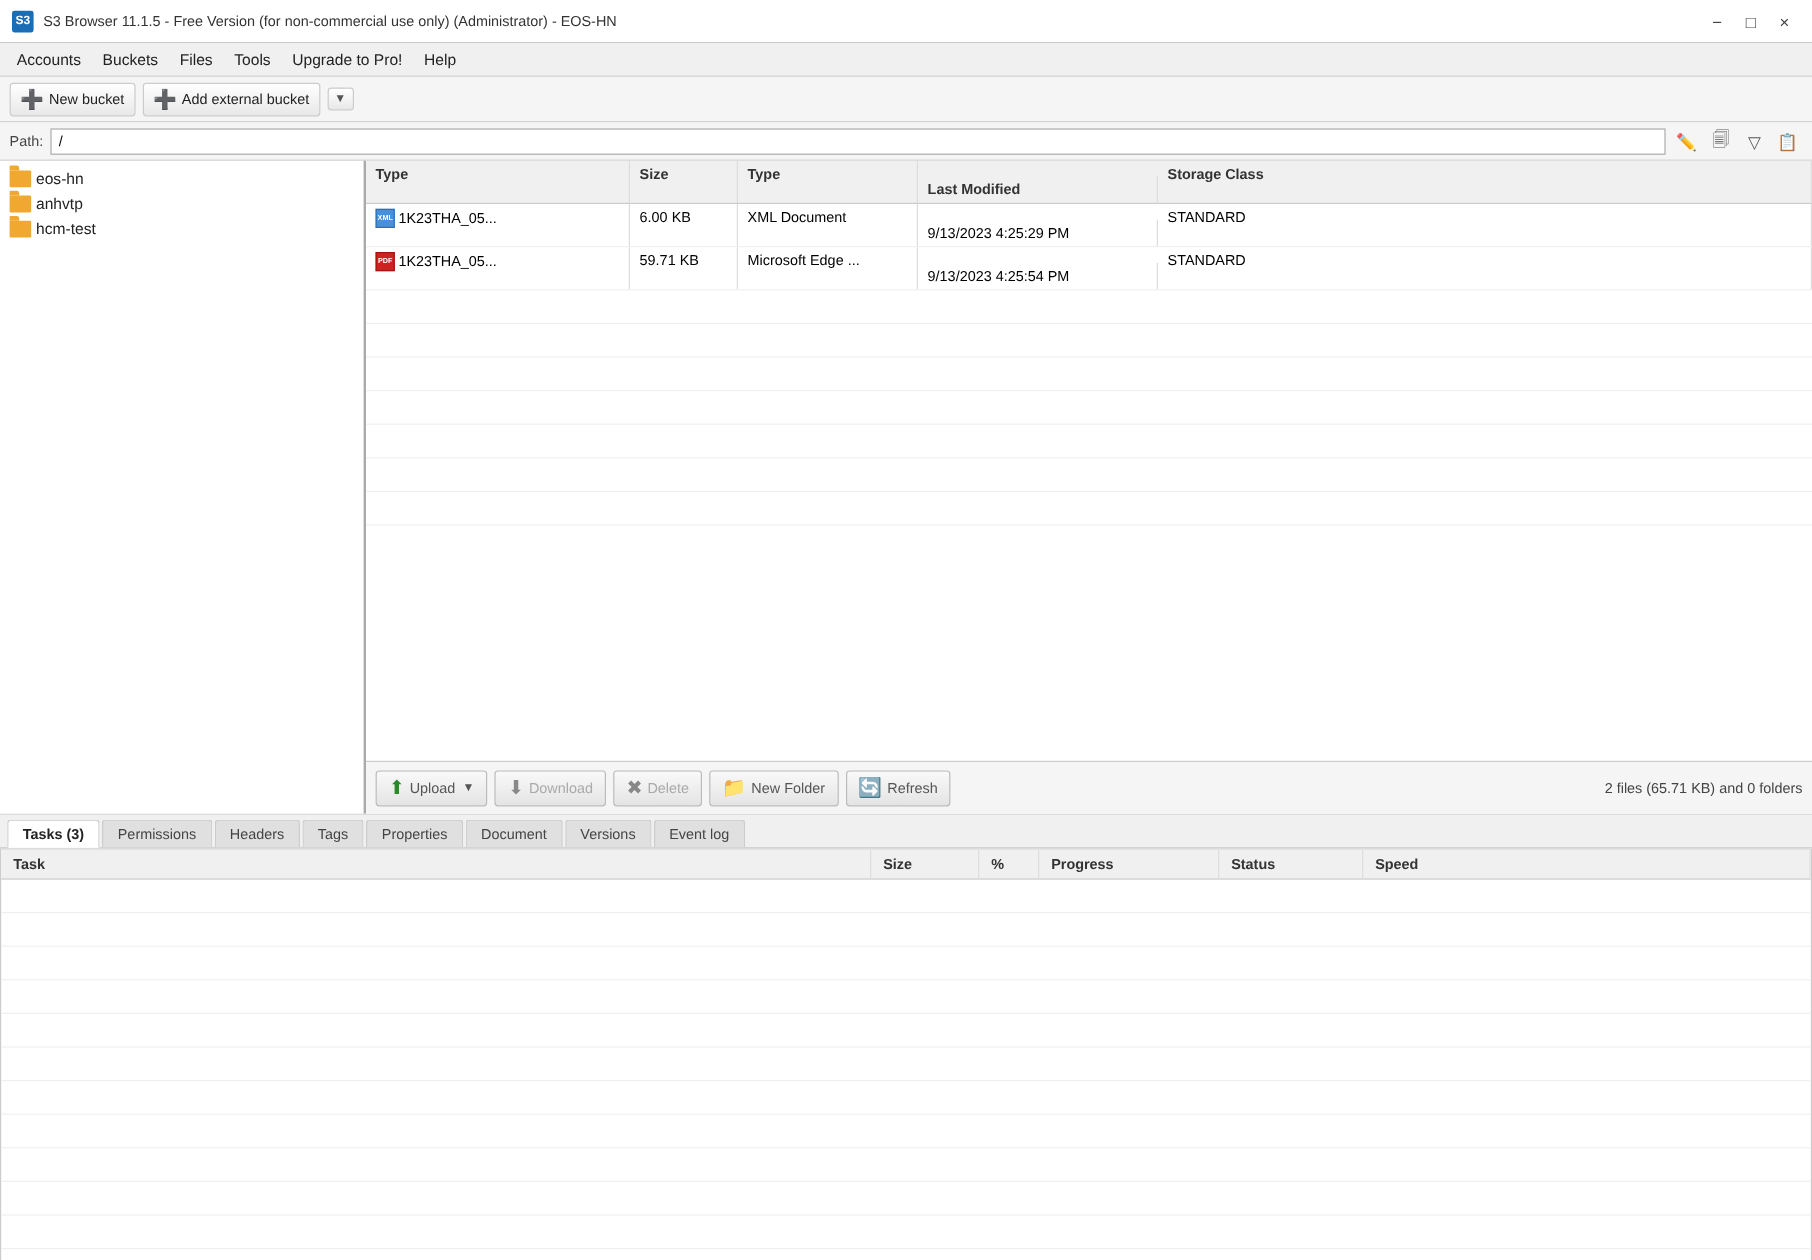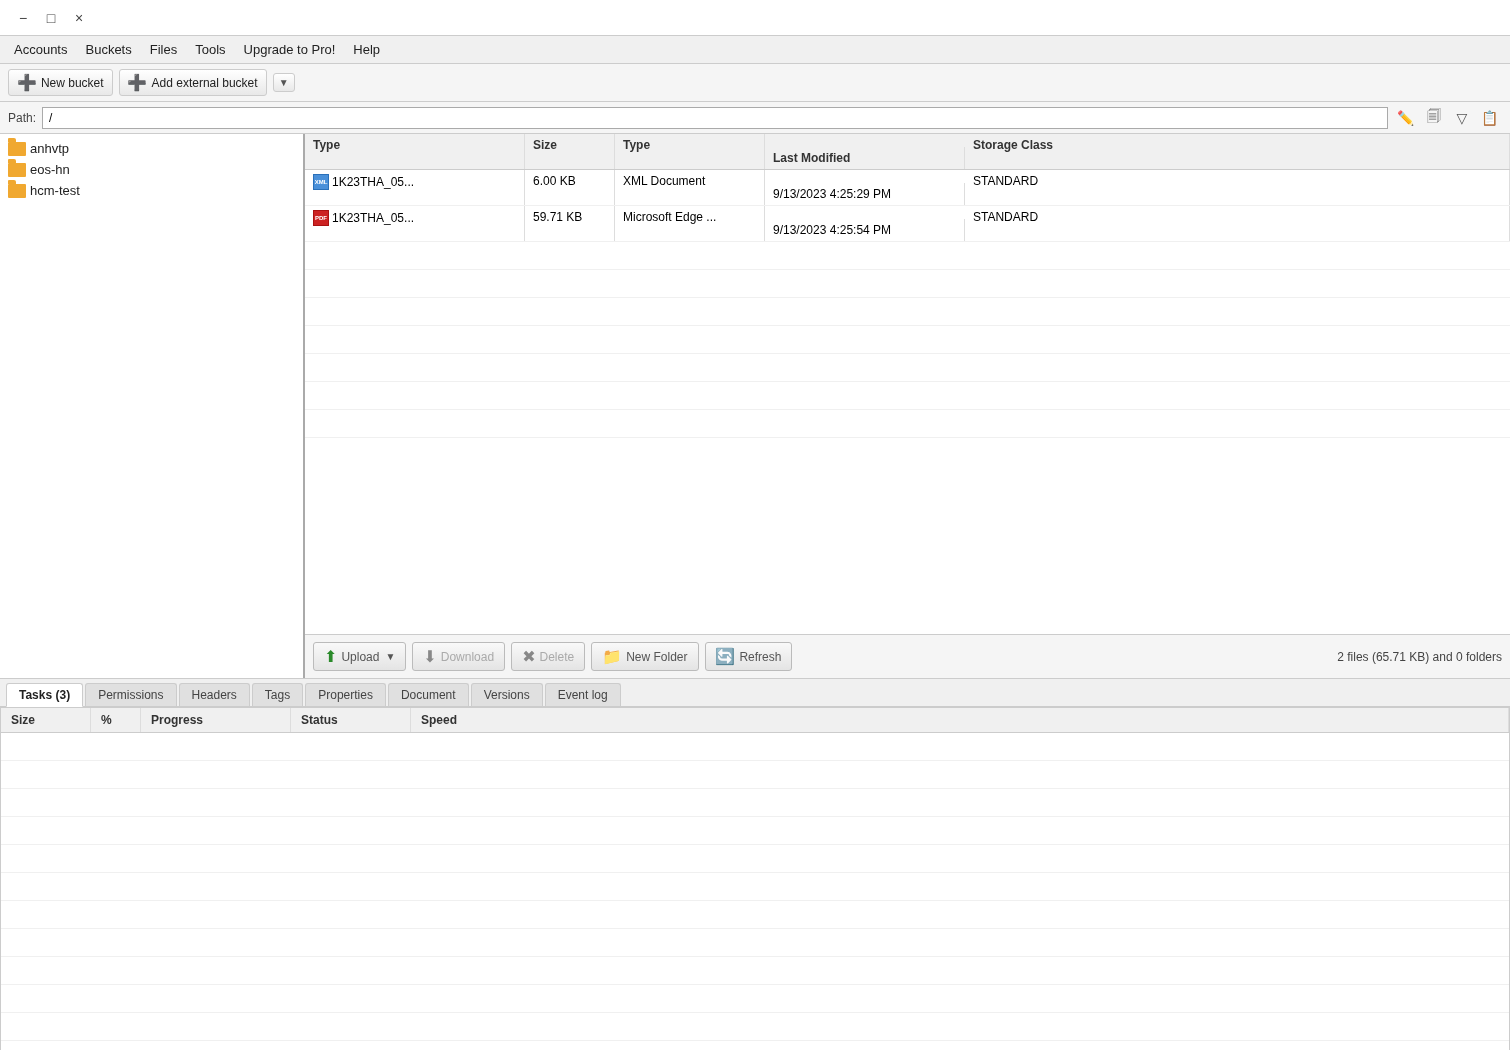--- a/index.html
+++ b/index.html
@@ -352,20 +352,24 @@
 
     .toolbar-dropdown-arrow {
       font-size: 10px;
       color: #555;
     }
   </style>
 </head>
 <body>
 
 <div class="title-bar">
+  <div class="title-bar-left">
+    <div class="title-icon">S3</div>
+    <span class="title-text">S3 Browser 11.1.5 - Free Version (for non-commercial use only) (Administrator) - EOS-HN</span>
+  </div>
   <div class="title-controls">
     <button class="title-btn">−</button>
     <button class="title-btn">□</button>
     <button class="title-btn close">×</button>
   </div>
 </div>
 
 <div class="menu-bar">
   <span class="menu-item">Accounts</span>
   <span class="menu-item">Buckets</span>
@@ -399,25 +403,25 @@
     <button class="path-icon-btn" title="Filter">▽</button>
     <button class="path-icon-btn" title="Paste">📋</button>
   </div>
 </div>
 
 <div class="main-area">
 
   <div class="sidebar">
     <div class="bucket-item">
       <span class="bucket-icon"></span>
-      <span>anhvtp</span>
+      <span>eos-hn</span>
     </div>
     <div class="bucket-item">
       <span class="bucket-icon"></span>
-      <span>eos-hn</span>
+      <span>anhvtp</span>
     </div>
     <div class="bucket-item">
       <span class="bucket-icon"></span>
       <span>hcm-test</span>
     </div>
   </div>
 
   <div class="file-area">
 
     <div class="file-table-header">
@@ -500,20 +504,21 @@
     <div class="tab">Headers</div>
     <div class="tab">Tags</div>
     <div class="tab">Properties</div>
     <div class="tab">Document</div>
     <div class="tab">Versions</div>
     <div class="tab">Event log</div>
   </div>
 
   <div class="task-table">
     <div class="task-table-header">
+      <div class="task-col task-col-task">Task</div>
       <div class="task-col task-col-size">Size</div>
       <div class="task-col task-col-pct">%</div>
       <div class="task-col task-col-progress">Progress</div>
       <div class="task-col task-col-status">Status</div>
       <div class="task-col task-col-speed">Speed</div>
     </div>
 
     <div class="task-rows">
       <div class="task-row"></div>
       <div class="task-row"></div>

